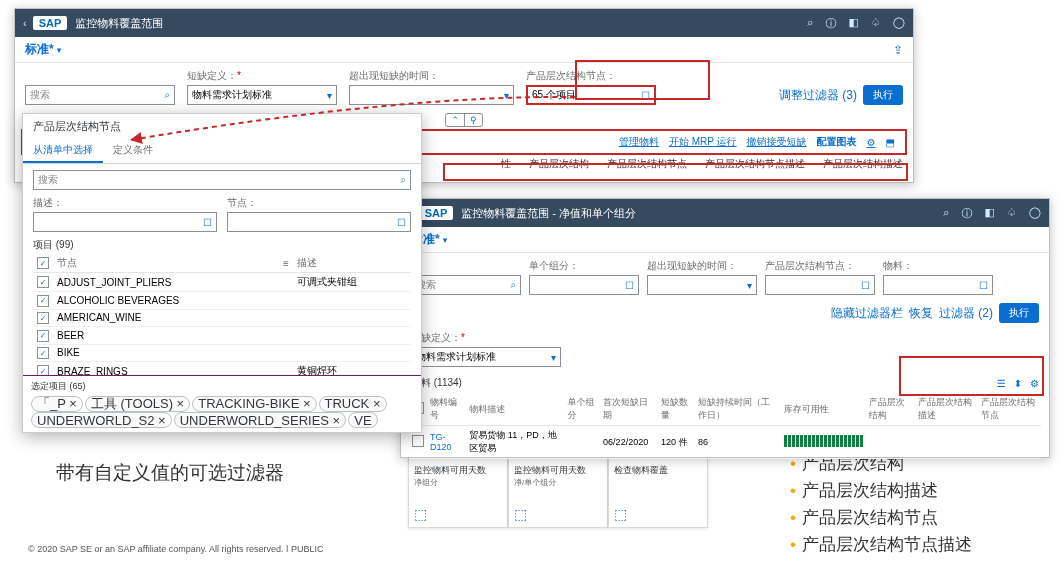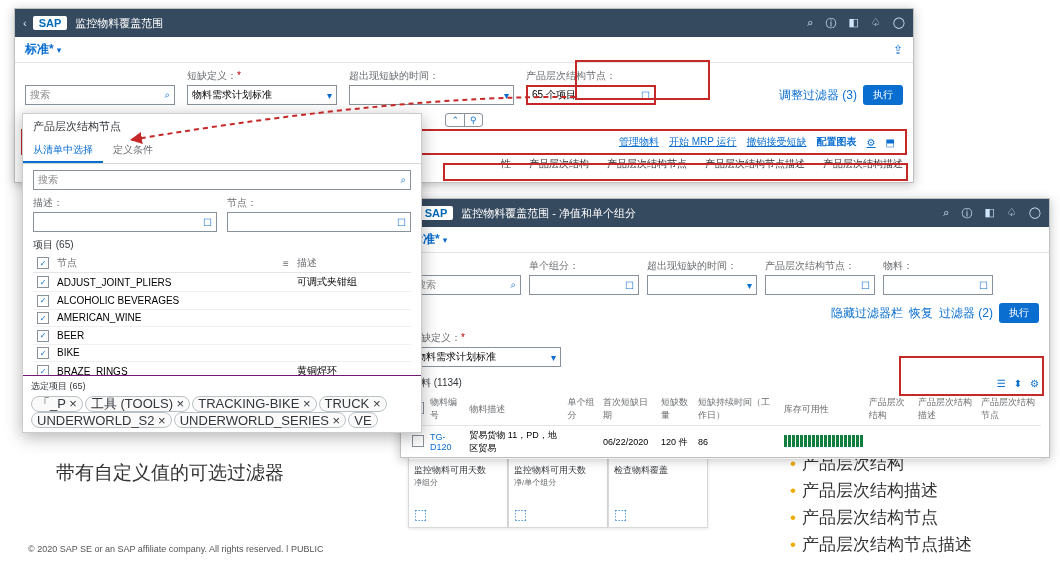--- a/index.html
+++ b/index.html
@@ -170,21 +170,21 @@
             <span class="vh">☐</span>
           </div>
       </div>
       <div class="fgroup" style="flex:1">
         <span class="flabel">节点：</span>
         <div class="finput">
             <span class="vh">☐</span>
           </div>
       </div>
     </div>
-    <div class="list-head">项目 (65)</div>
+    <div class="list-head">项目 (99)</div>
     <table class="list-table">
       <thead>
           <tr>
         <th style="width:18px"><span class="chk">✓</span></th>
         <th>节点</th>
         <th style="width:14px">≡</th>
         <th>描述</th>
       </tr>
         </thead>
       <tbody id="popup-rows">

